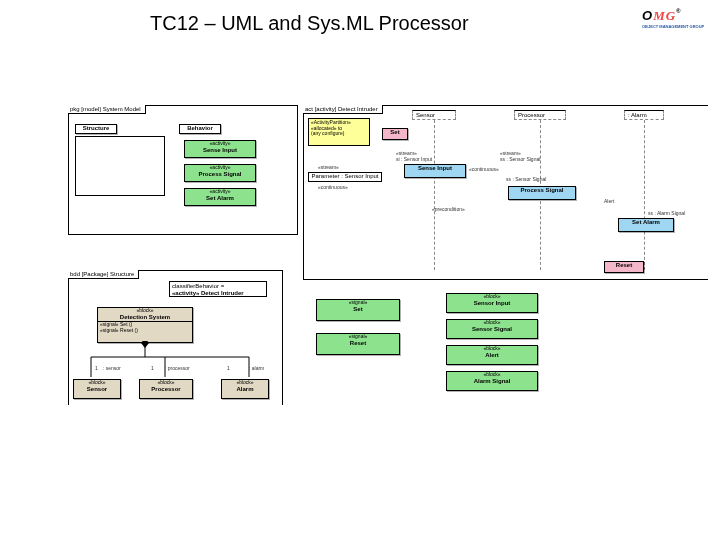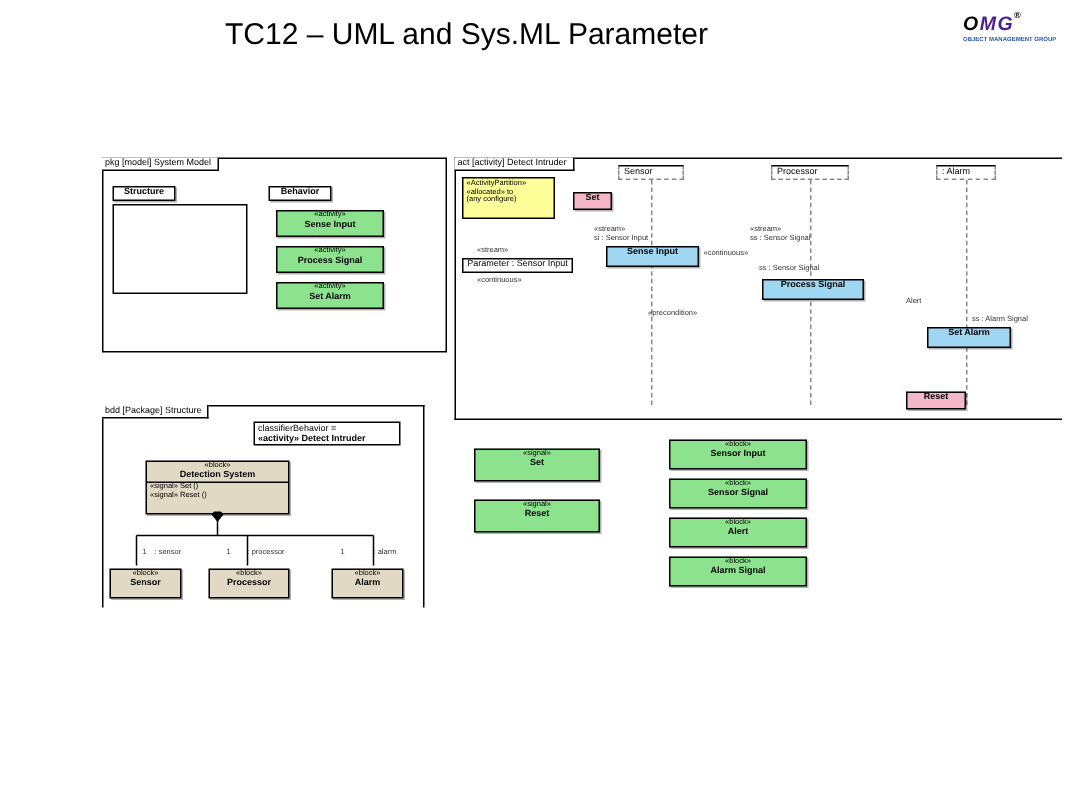--- a/index.html
+++ b/index.html
@@ -25,21 +25,21 @@
     width: 68px;
     height: 28px;
   }
   .logo .top {
     font-size: 13px;
     font-weight: bold;
     font-style: italic;
     letter-spacing: 1px;
     color: #000;
   }
-  .logo .blue { color: #4c1d95; }
+  .logo .blue { color: #ef4444; font-family: Liberation Serif, serif; }
   .logo .reg { font-size: 6px; vertical-align: top; }
   .logo .sub {
     font-size: 4px;
     color: #2a5aa8;
     font-weight: bold;
   }
   
   .diagram-area {
     position: absolute;
     top: 105px;
@@ -90,21 +90,21 @@
   .lifeline {
     position: absolute;
     border-left: 1px dashed #888;
     width: 0;
   }
   .tiny { font-size: 5px; position: absolute; color: #333; }
 </style>
 </head>
 <body>
 
-<div class="title">TC12 – UML and Sys.ML Parameter</div>
+<div class="title">TC12 – UML and Sys.ML Processor</div>
 
 <div class="logo">
   <div class="top">
     <span>O</span><span class="blue">MG</span><span class="reg">®</span>
   </div>
   <div class="sub">OBJECT MANAGEMENT GROUP</div>
 </div>
 
 <div class="diagram-area">
 

